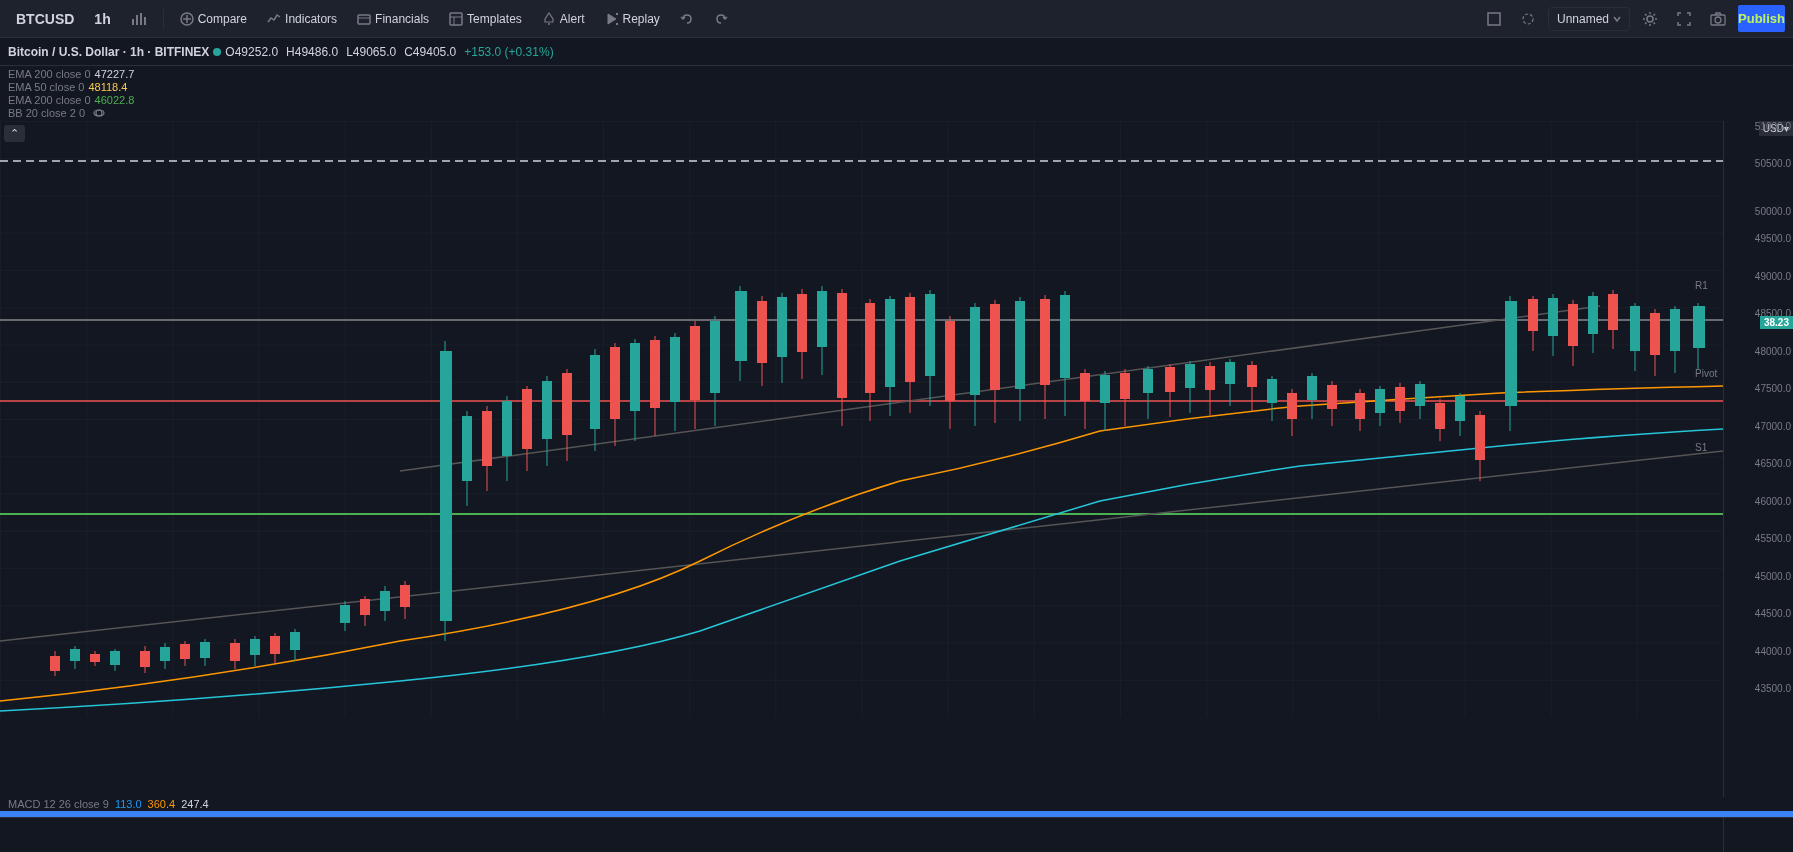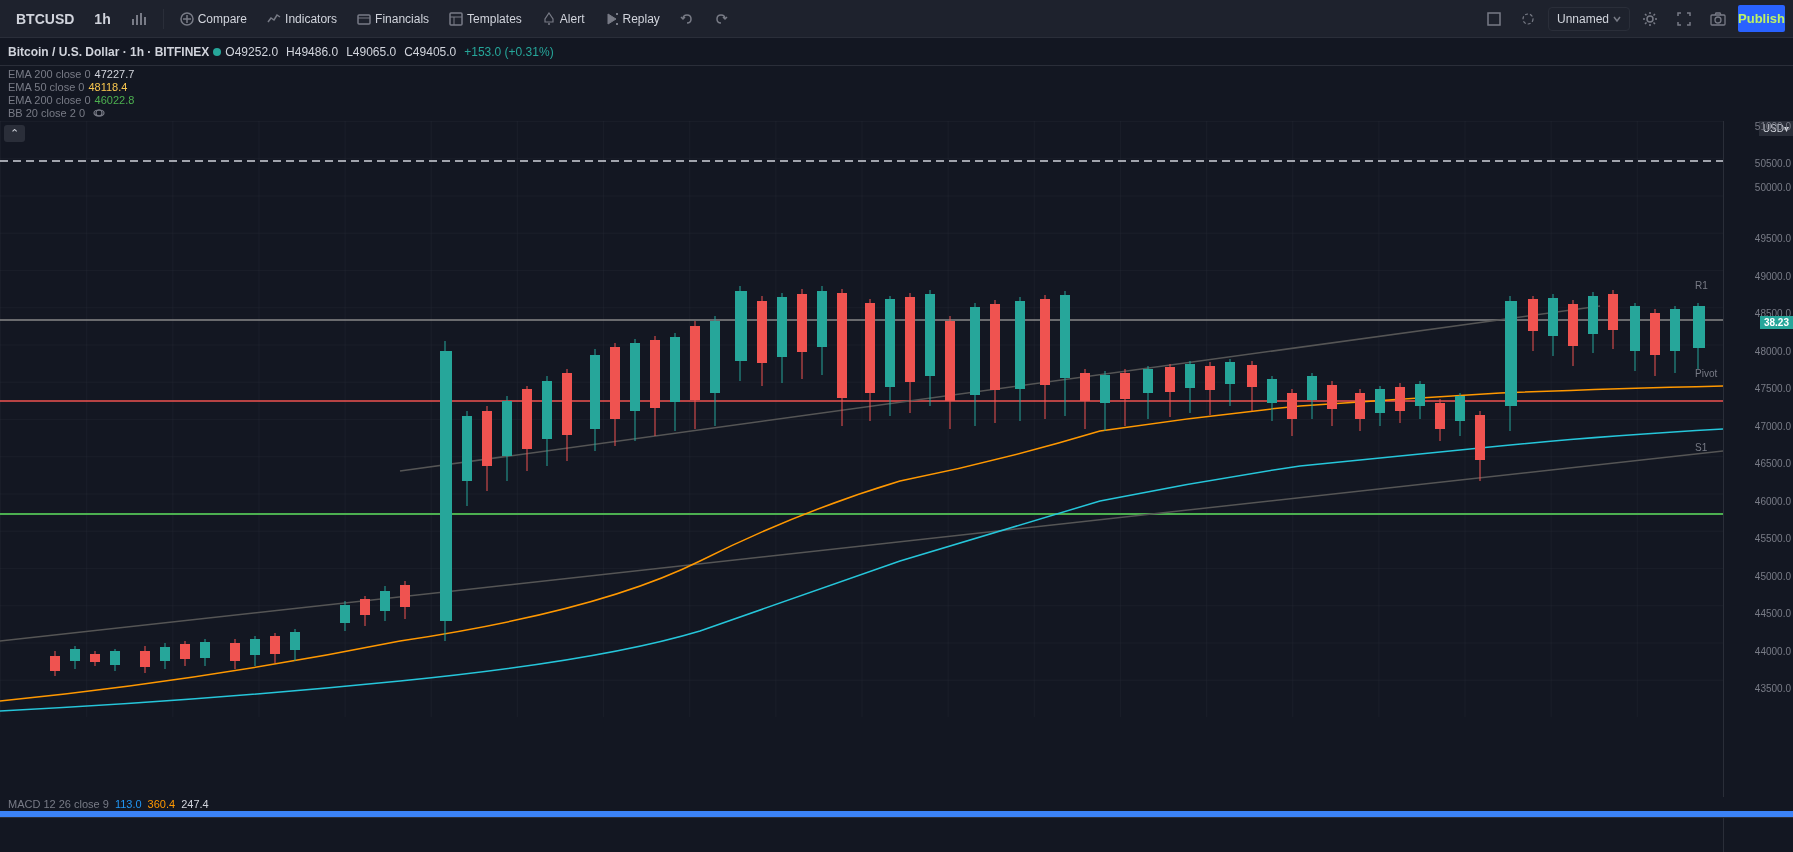--- a/index.html
+++ b/index.html
@@ -463,21 +463,21 @@
     </svg>
 
   </div>
 
   <div id="price-axis" style="position:relative;">
 
     <div style="position:absolute;top:0;right:0;background:#2a2e39;padding:2px 4px;font-size:10px;color:#d1d4dc;cursor:pointer;">USD▾</div>
 
     <div class="price-label" style="top:0px;">51000.0</div>
     <div class="price-label" style="top:37px;">50500.0</div>
-    <div class="price-label" style="top:61px;">50000.0</div>
+    <div class="price-label" style="top:85px;">50000.0</div>
     <div class="price-label" style="top:112px;">49500.0</div>
     <div class="price-label" style="top:150px;">49000.0</div>
     <div class="price-label" style="top:187px;">48500.0</div>
     <div class="price-label" style="top:225px;">48000.0</div>
     <div class="price-label" style="top:262px;">47500.0</div>
     <div class="price-label" style="top:300px;">47000.0</div>
     <div class="price-label" style="top:337px;">46500.0</div>
     <div class="price-label" style="top:375px;">46000.0</div>
     <div class="price-label" style="top:412px;">45500.0</div>
     <div class="price-label" style="top:450px;">45000.0</div>

